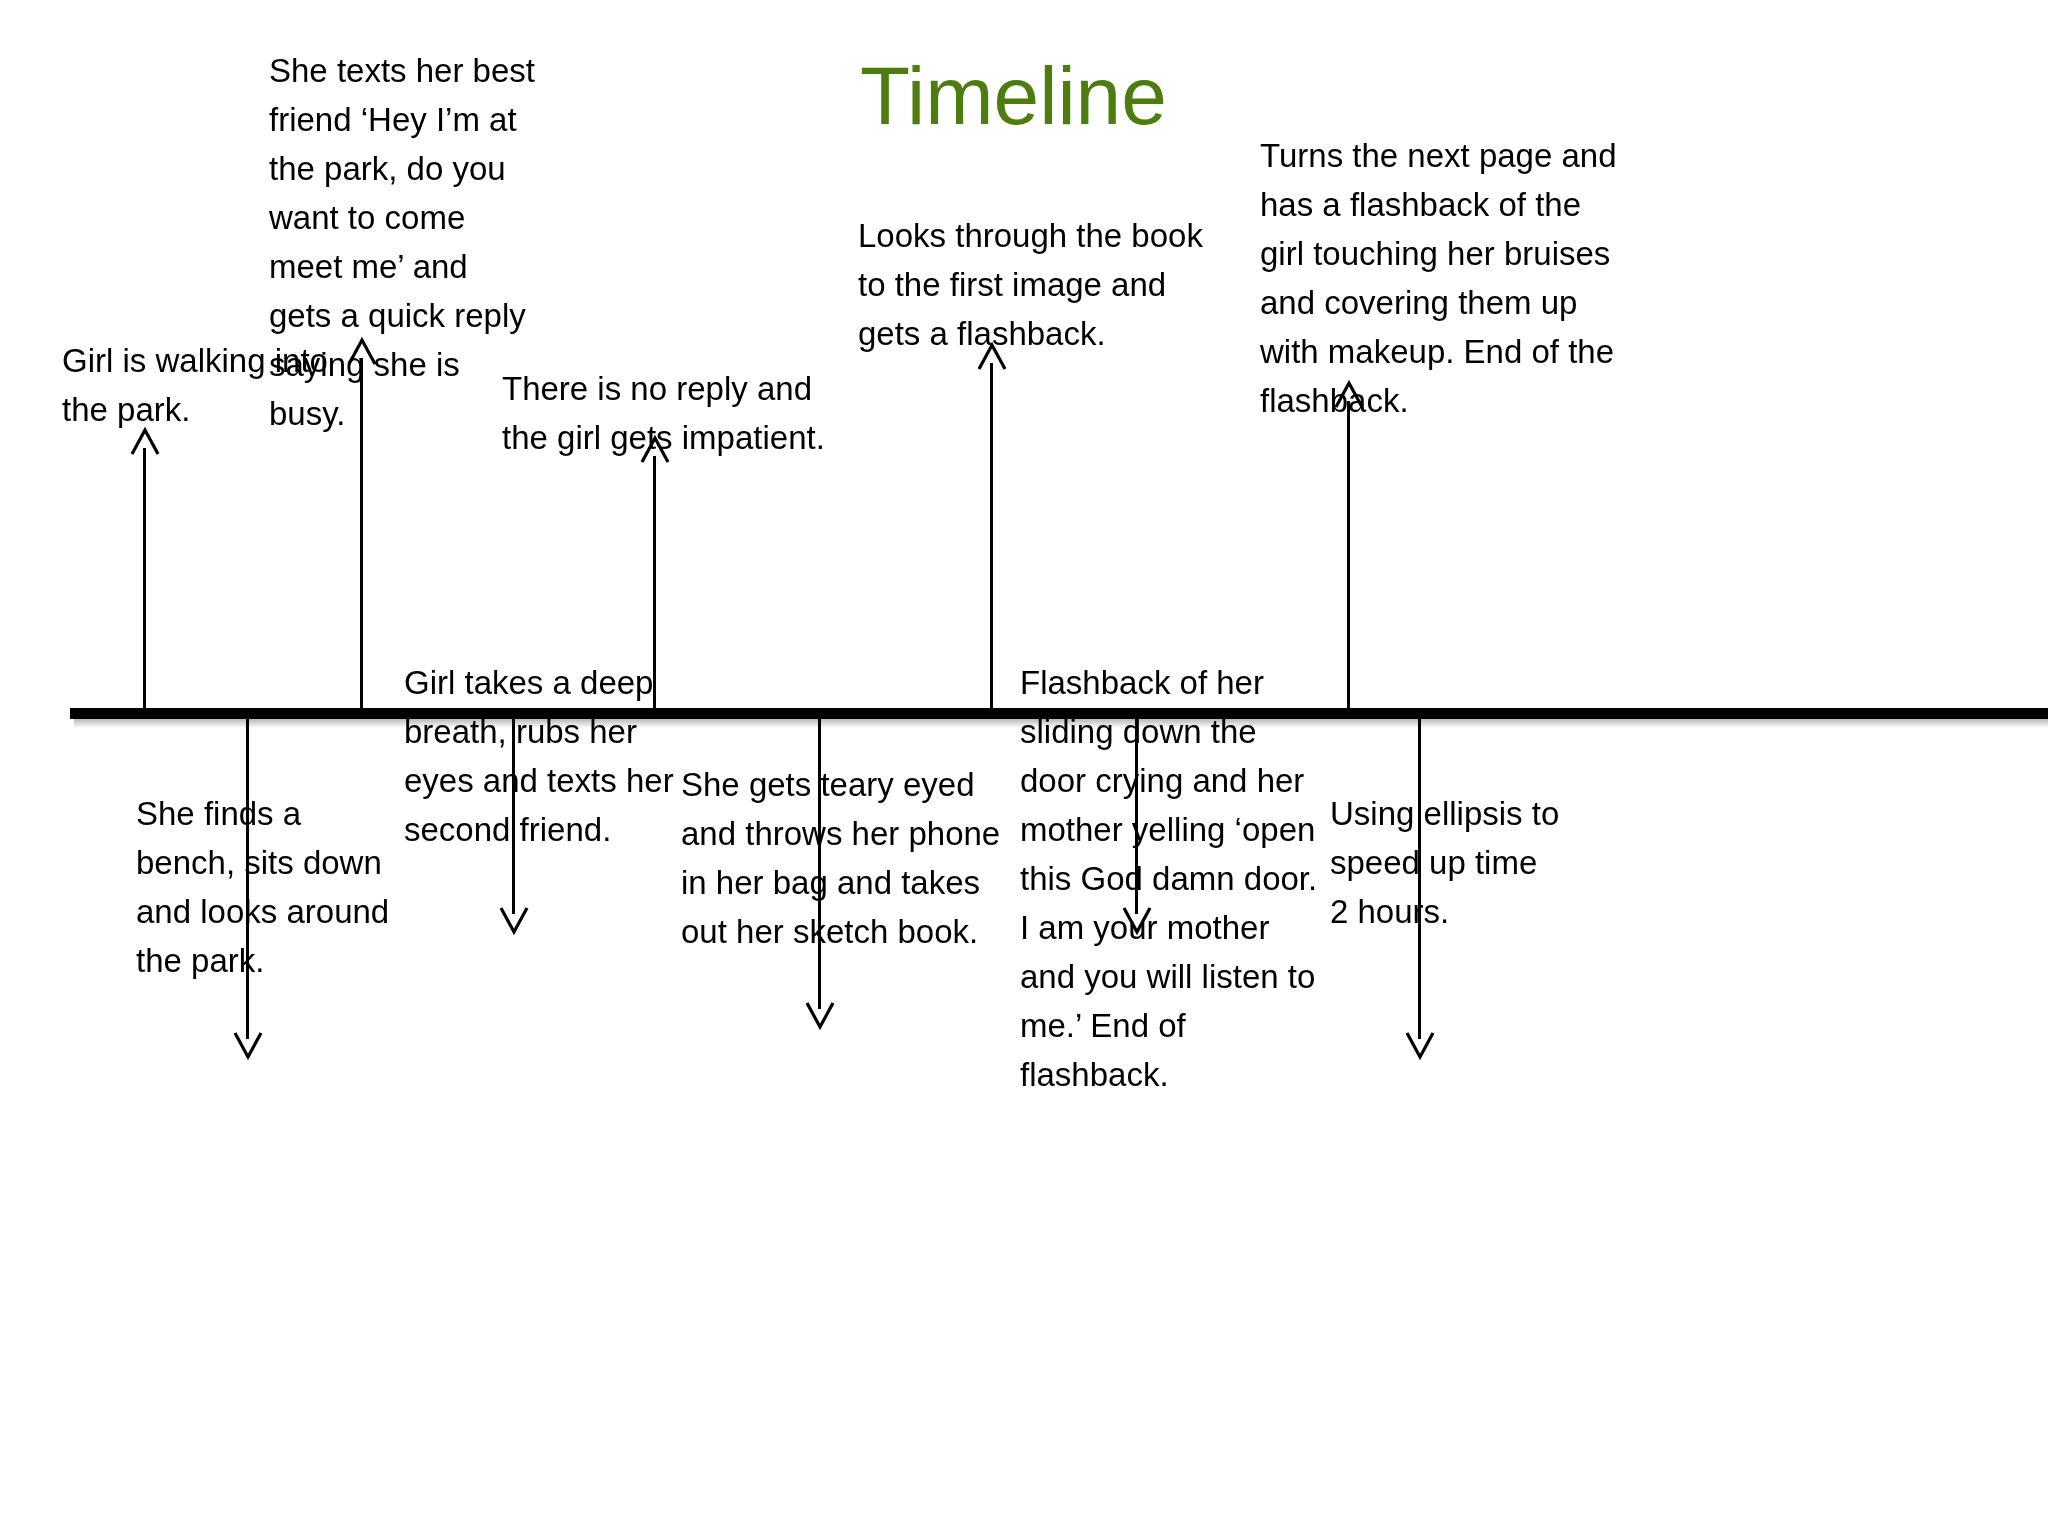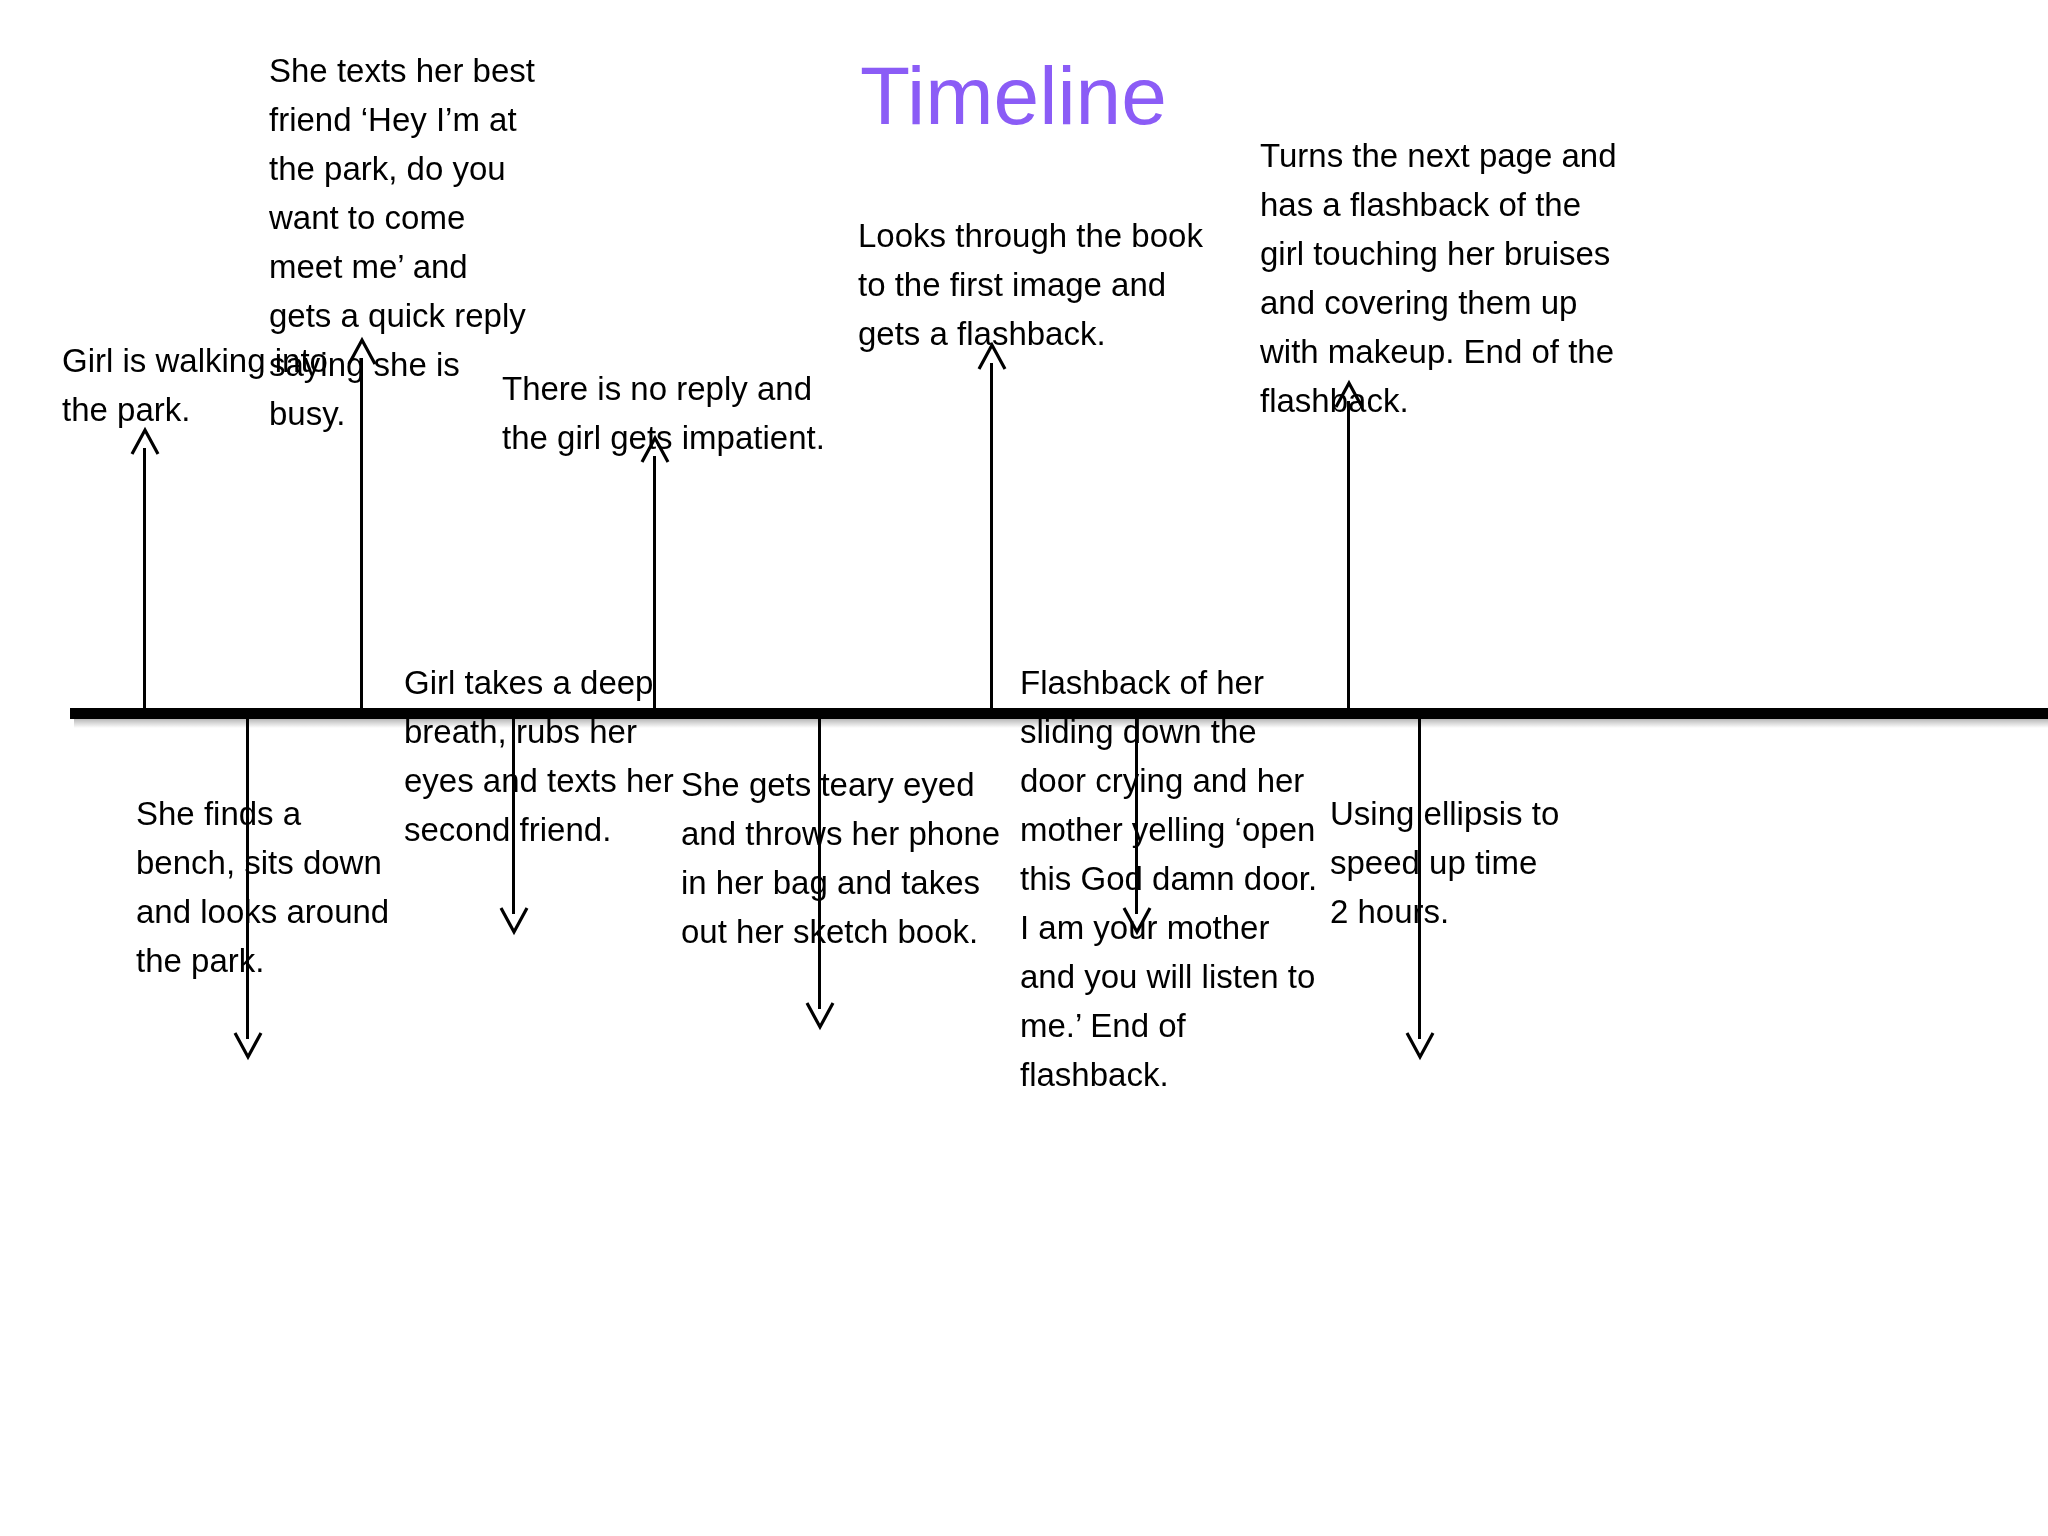--- a/index.html
+++ b/index.html
@@ -24,21 +24,21 @@
   }
   .title {
     position: absolute;
     left: 860px;
     top: 52px;
     font-size: 82px;
     line-height: 1.08;
     font-weight: 400;
     letter-spacing: 0px;
     white-space: nowrap;
-    color: #8b5cf6;
+    color: #4d7c0f;
   }
   .note {
     position: absolute;
     font-size: 33px;
     line-height: 49px;
     font-weight: 400;
     color: #000000;
     white-space: pre-line;
   }
   

